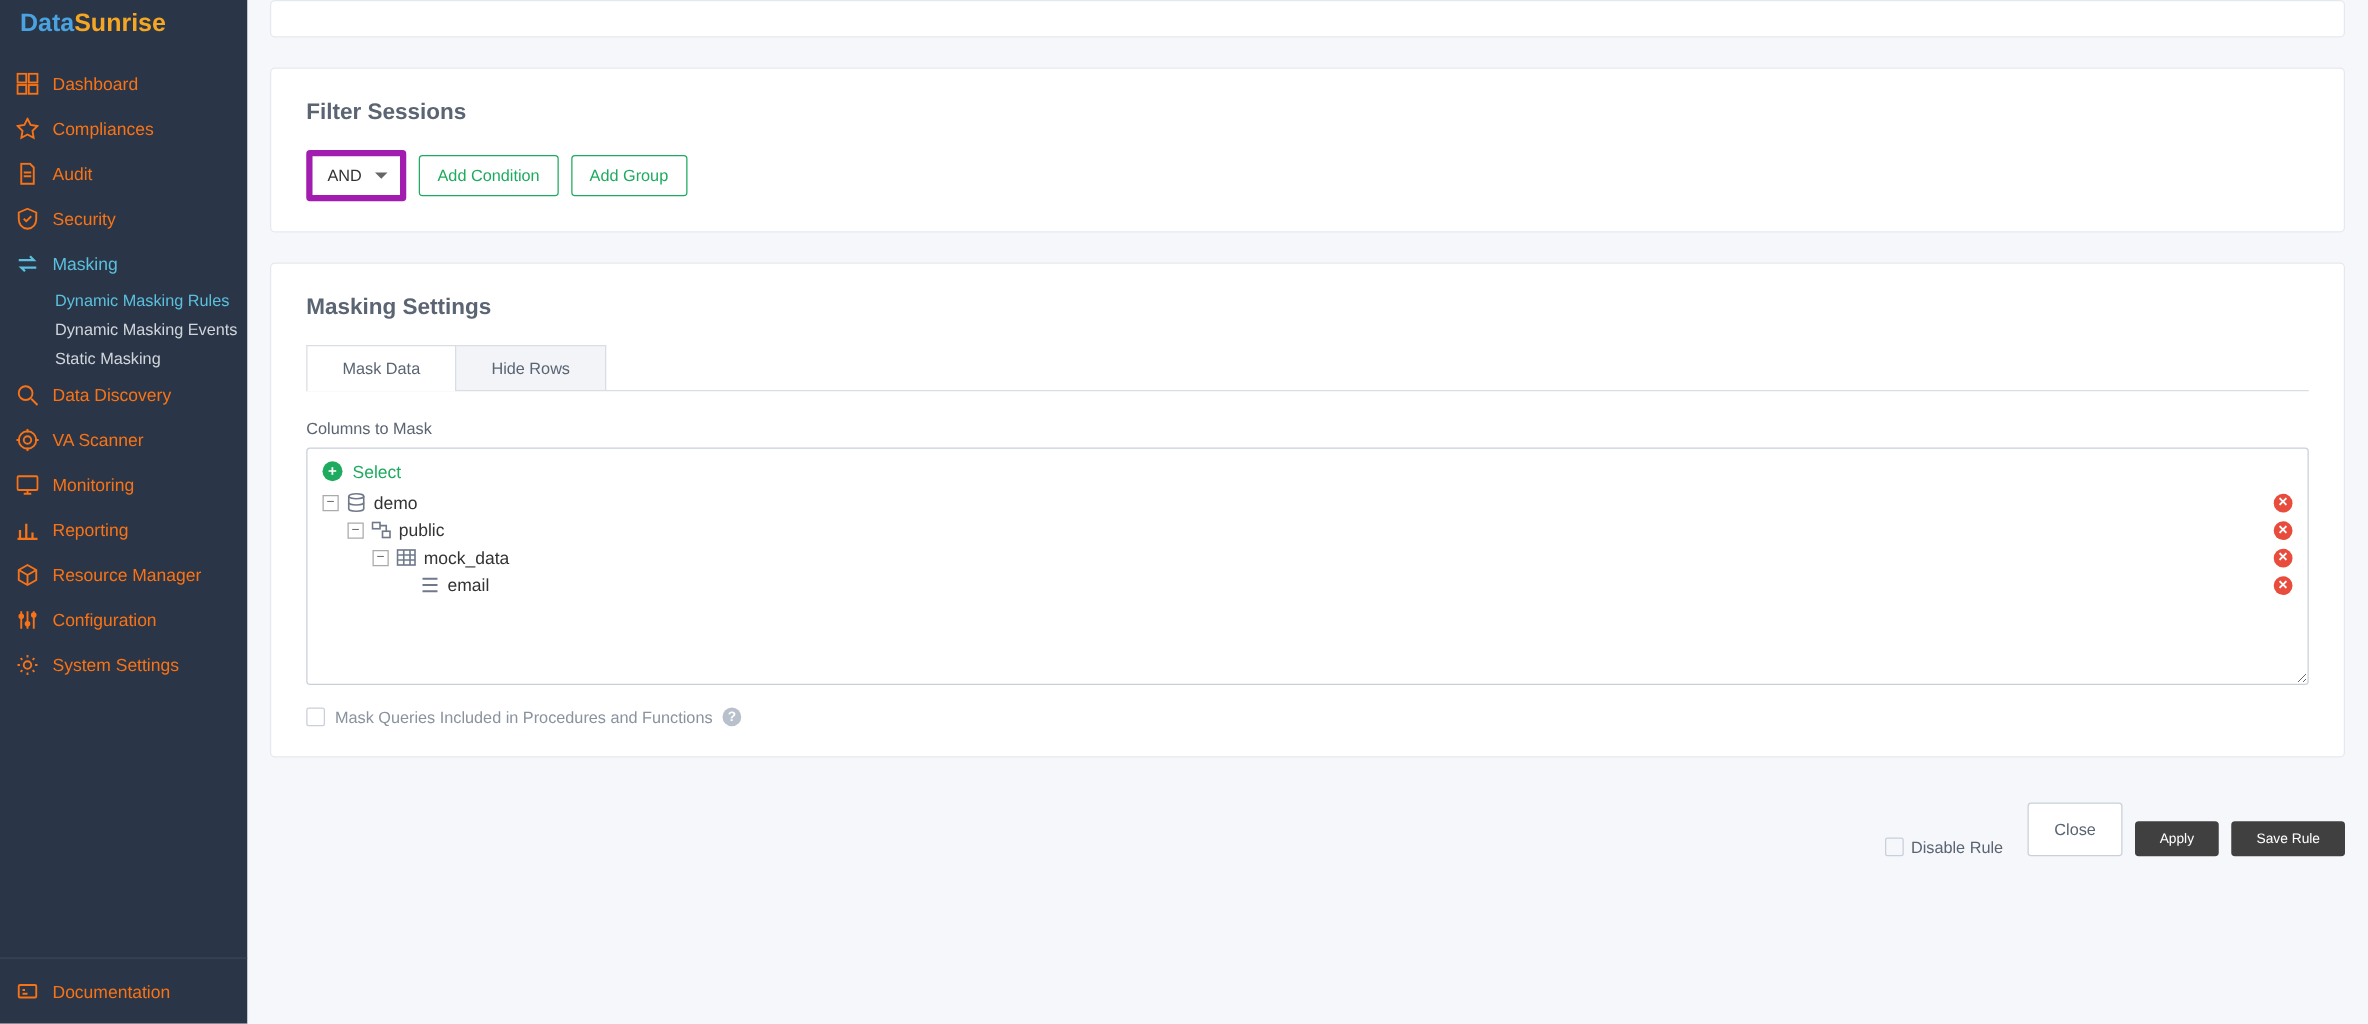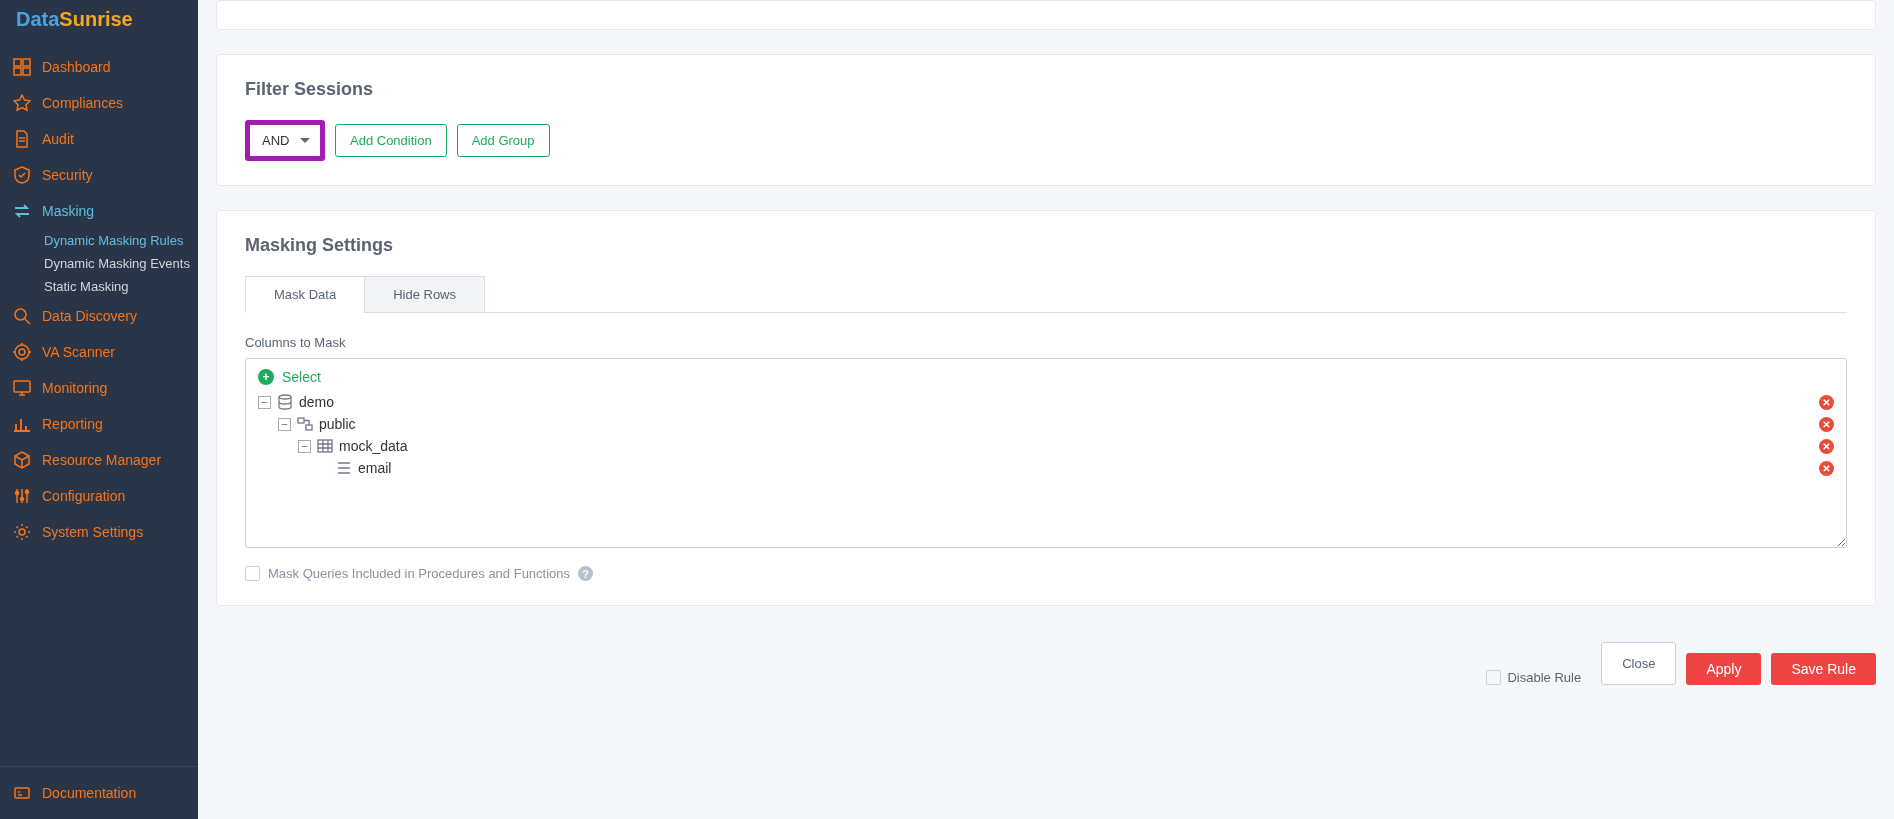--- a/index.html
+++ b/index.html
@@ -58,21 +58,21 @@
 .check-row { display: flex; align-items: center; gap: 8px; margin-top: 18px; color: #8a929e; font-size: 13px; }
 .checkbox { width: 15px; height: 15px; border: 1px solid #c9d0d9; border-radius: 2px; }
 .help-circle { width: 15px; height: 15px; border-radius: 50%; background: #b8c0cc; color: #fff; display: flex; align-items: center; justify-content: center; font-size: 11px; font-weight: bold; }
 
 .dropdown { border: 1px solid #c9d0d9; border-radius: 3px; padding: 6px 30px 6px 12px; font-size: 13px; background: #fff; position: relative; cursor: pointer; }
 .dropdown::after { content: ''; position: absolute; right: 12px; top: 50%; transform: translateY(-30%); border: 5px solid transparent; border-top-color: #666; }
 
 .footer-row { display: flex; justify-content: flex-end; gap: 10px; padding: 12px 12px 0; align-items: flex-end; }
 .footer-check { display: flex; align-items: center; gap: 6px; color: #5a6472; font-size: 13px; margin-right: 10px; }
 .btn-ghost { border: 1px solid #c9d0d9; background: #fff; color: #5a6472; padding: 13px 20px; border-radius: 3px; font-size: 13px; cursor: pointer; }
-.btn-primary { border: none; background: #ef4444; color: #fff; padding: 8px 20px; border-radius: 3px; font-size: 14px; cursor: pointer; }
+.btn-primary { border: none; background: #404040; color: #fff; padding: 8px 20px; border-radius: 3px; font-size: 11px; cursor: pointer; }
 
 svg { display: block; }
 </style>
 </head>
 <body>
 
 <div class="app">
   <aside class="sidebar">
     <div class="logo">
       <span class="p1">Data</span><span class="p2">Sunrise</span>

